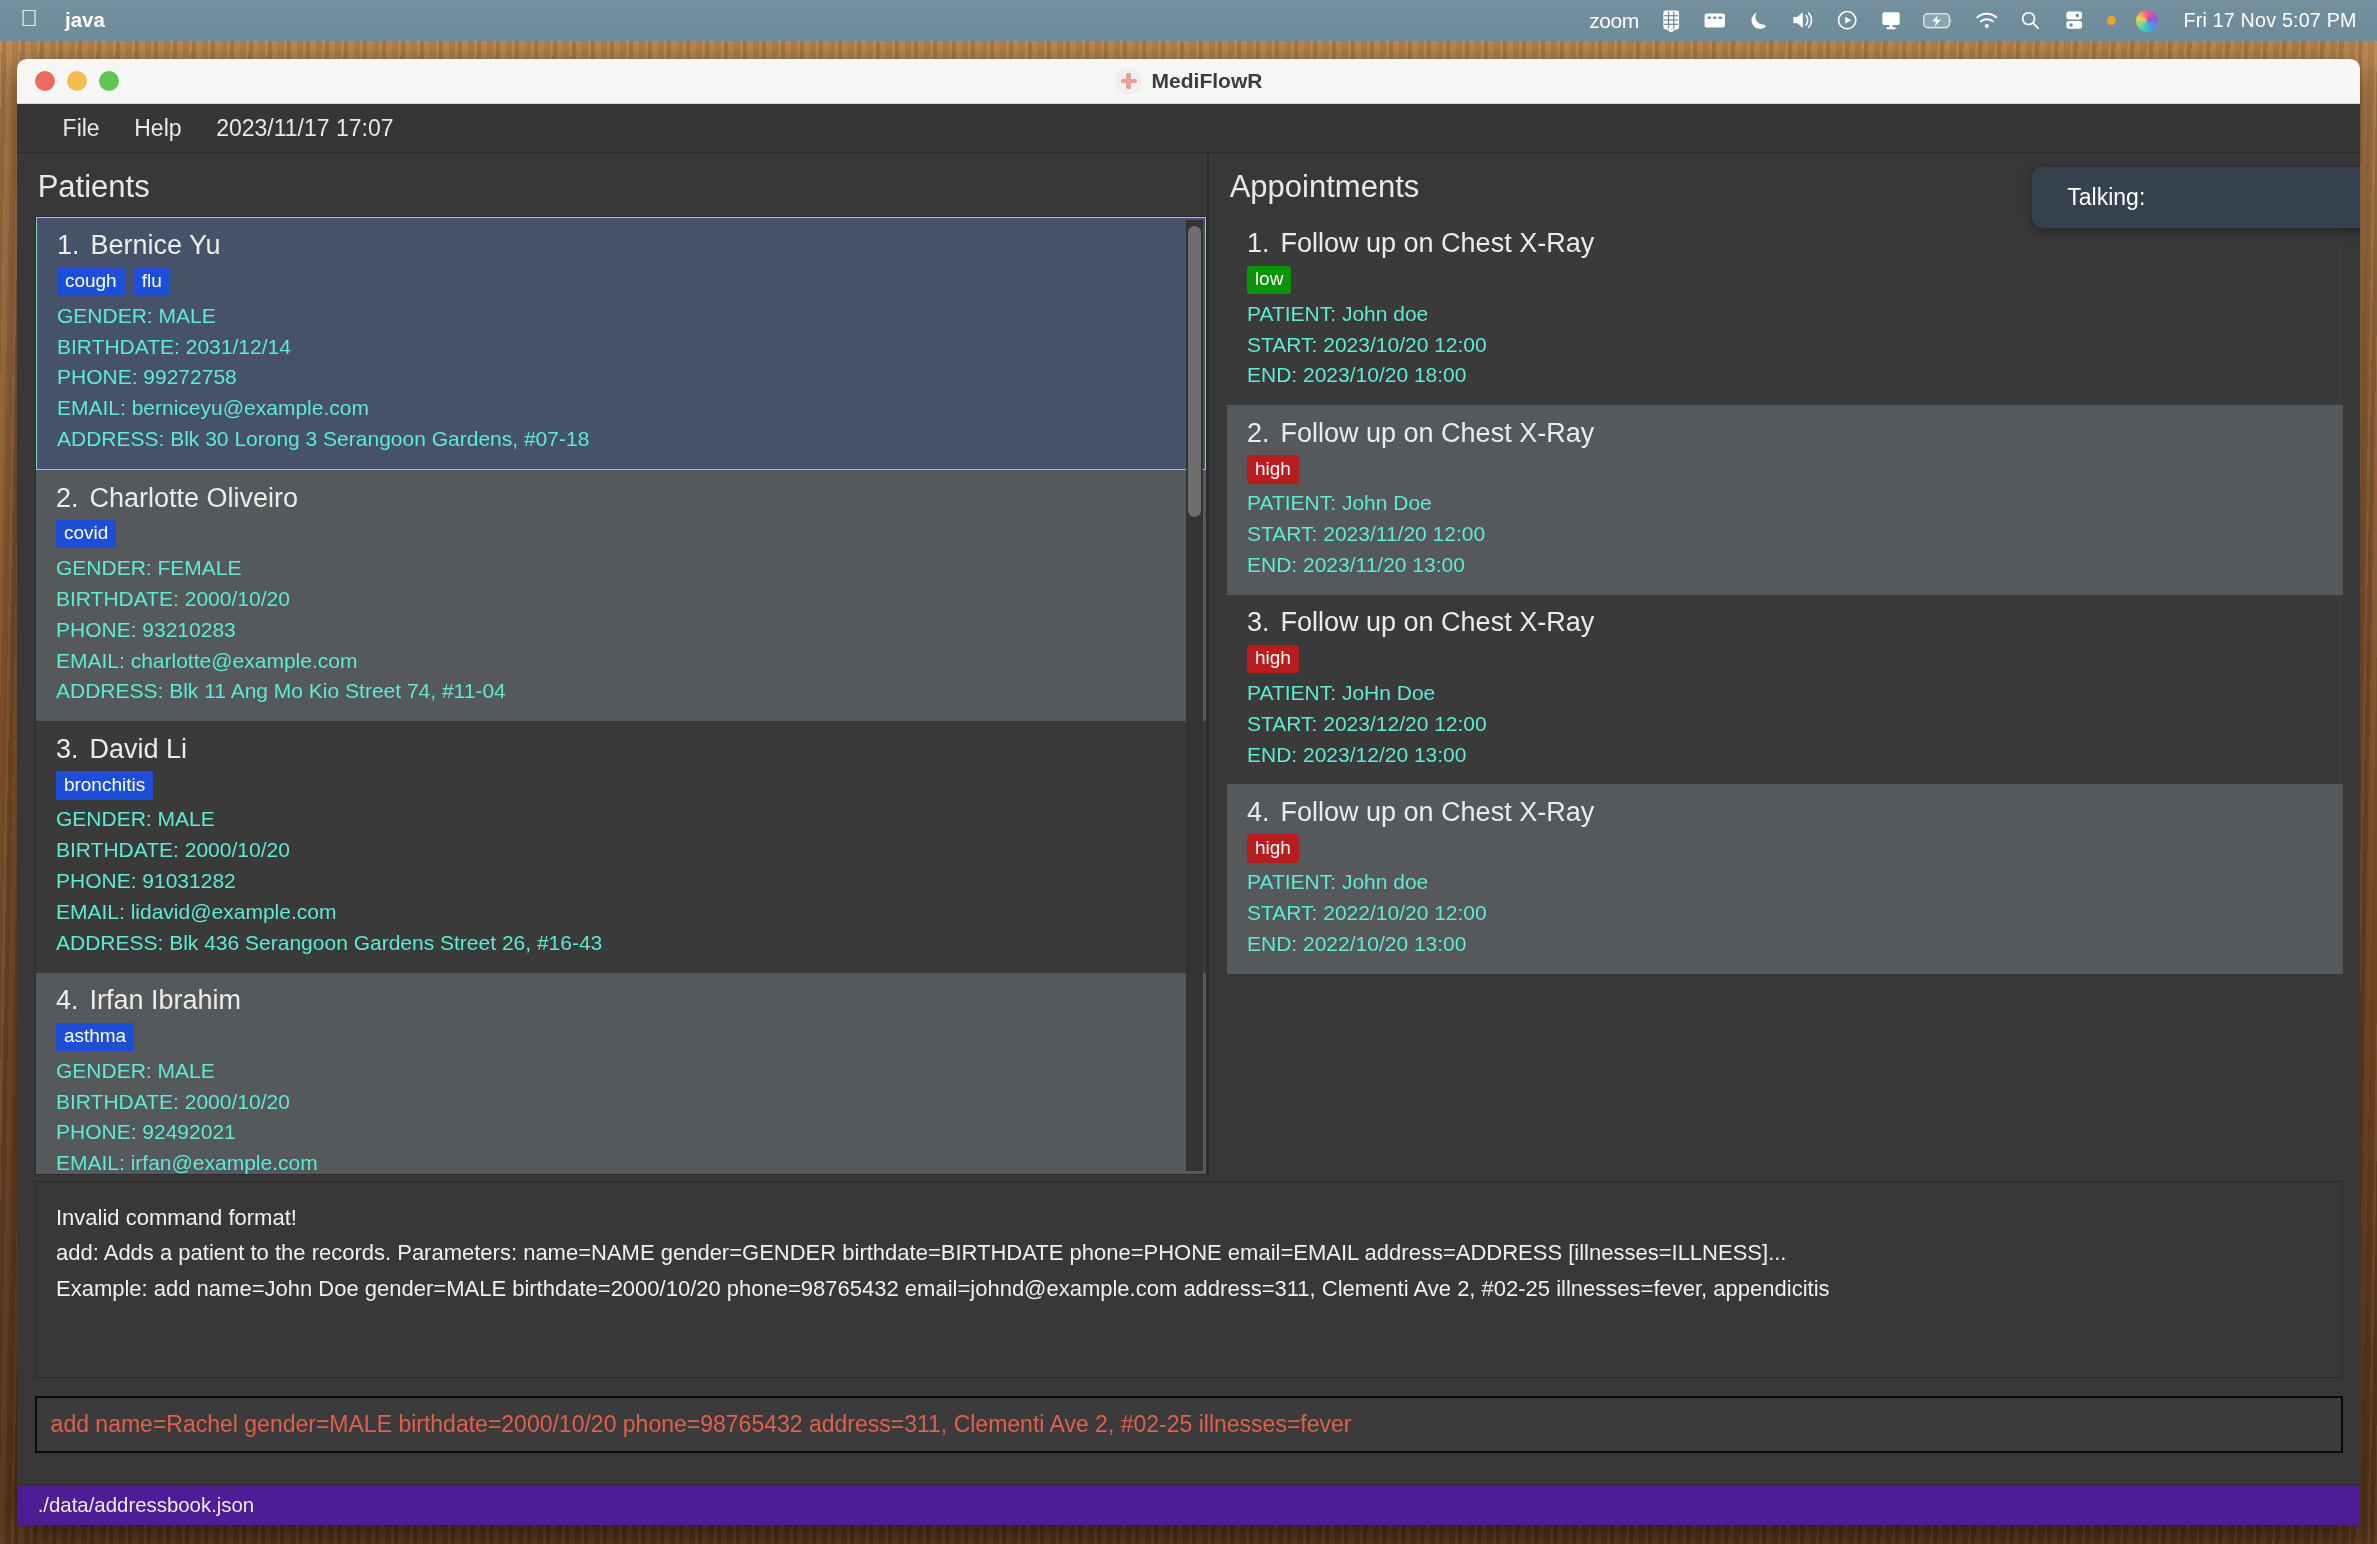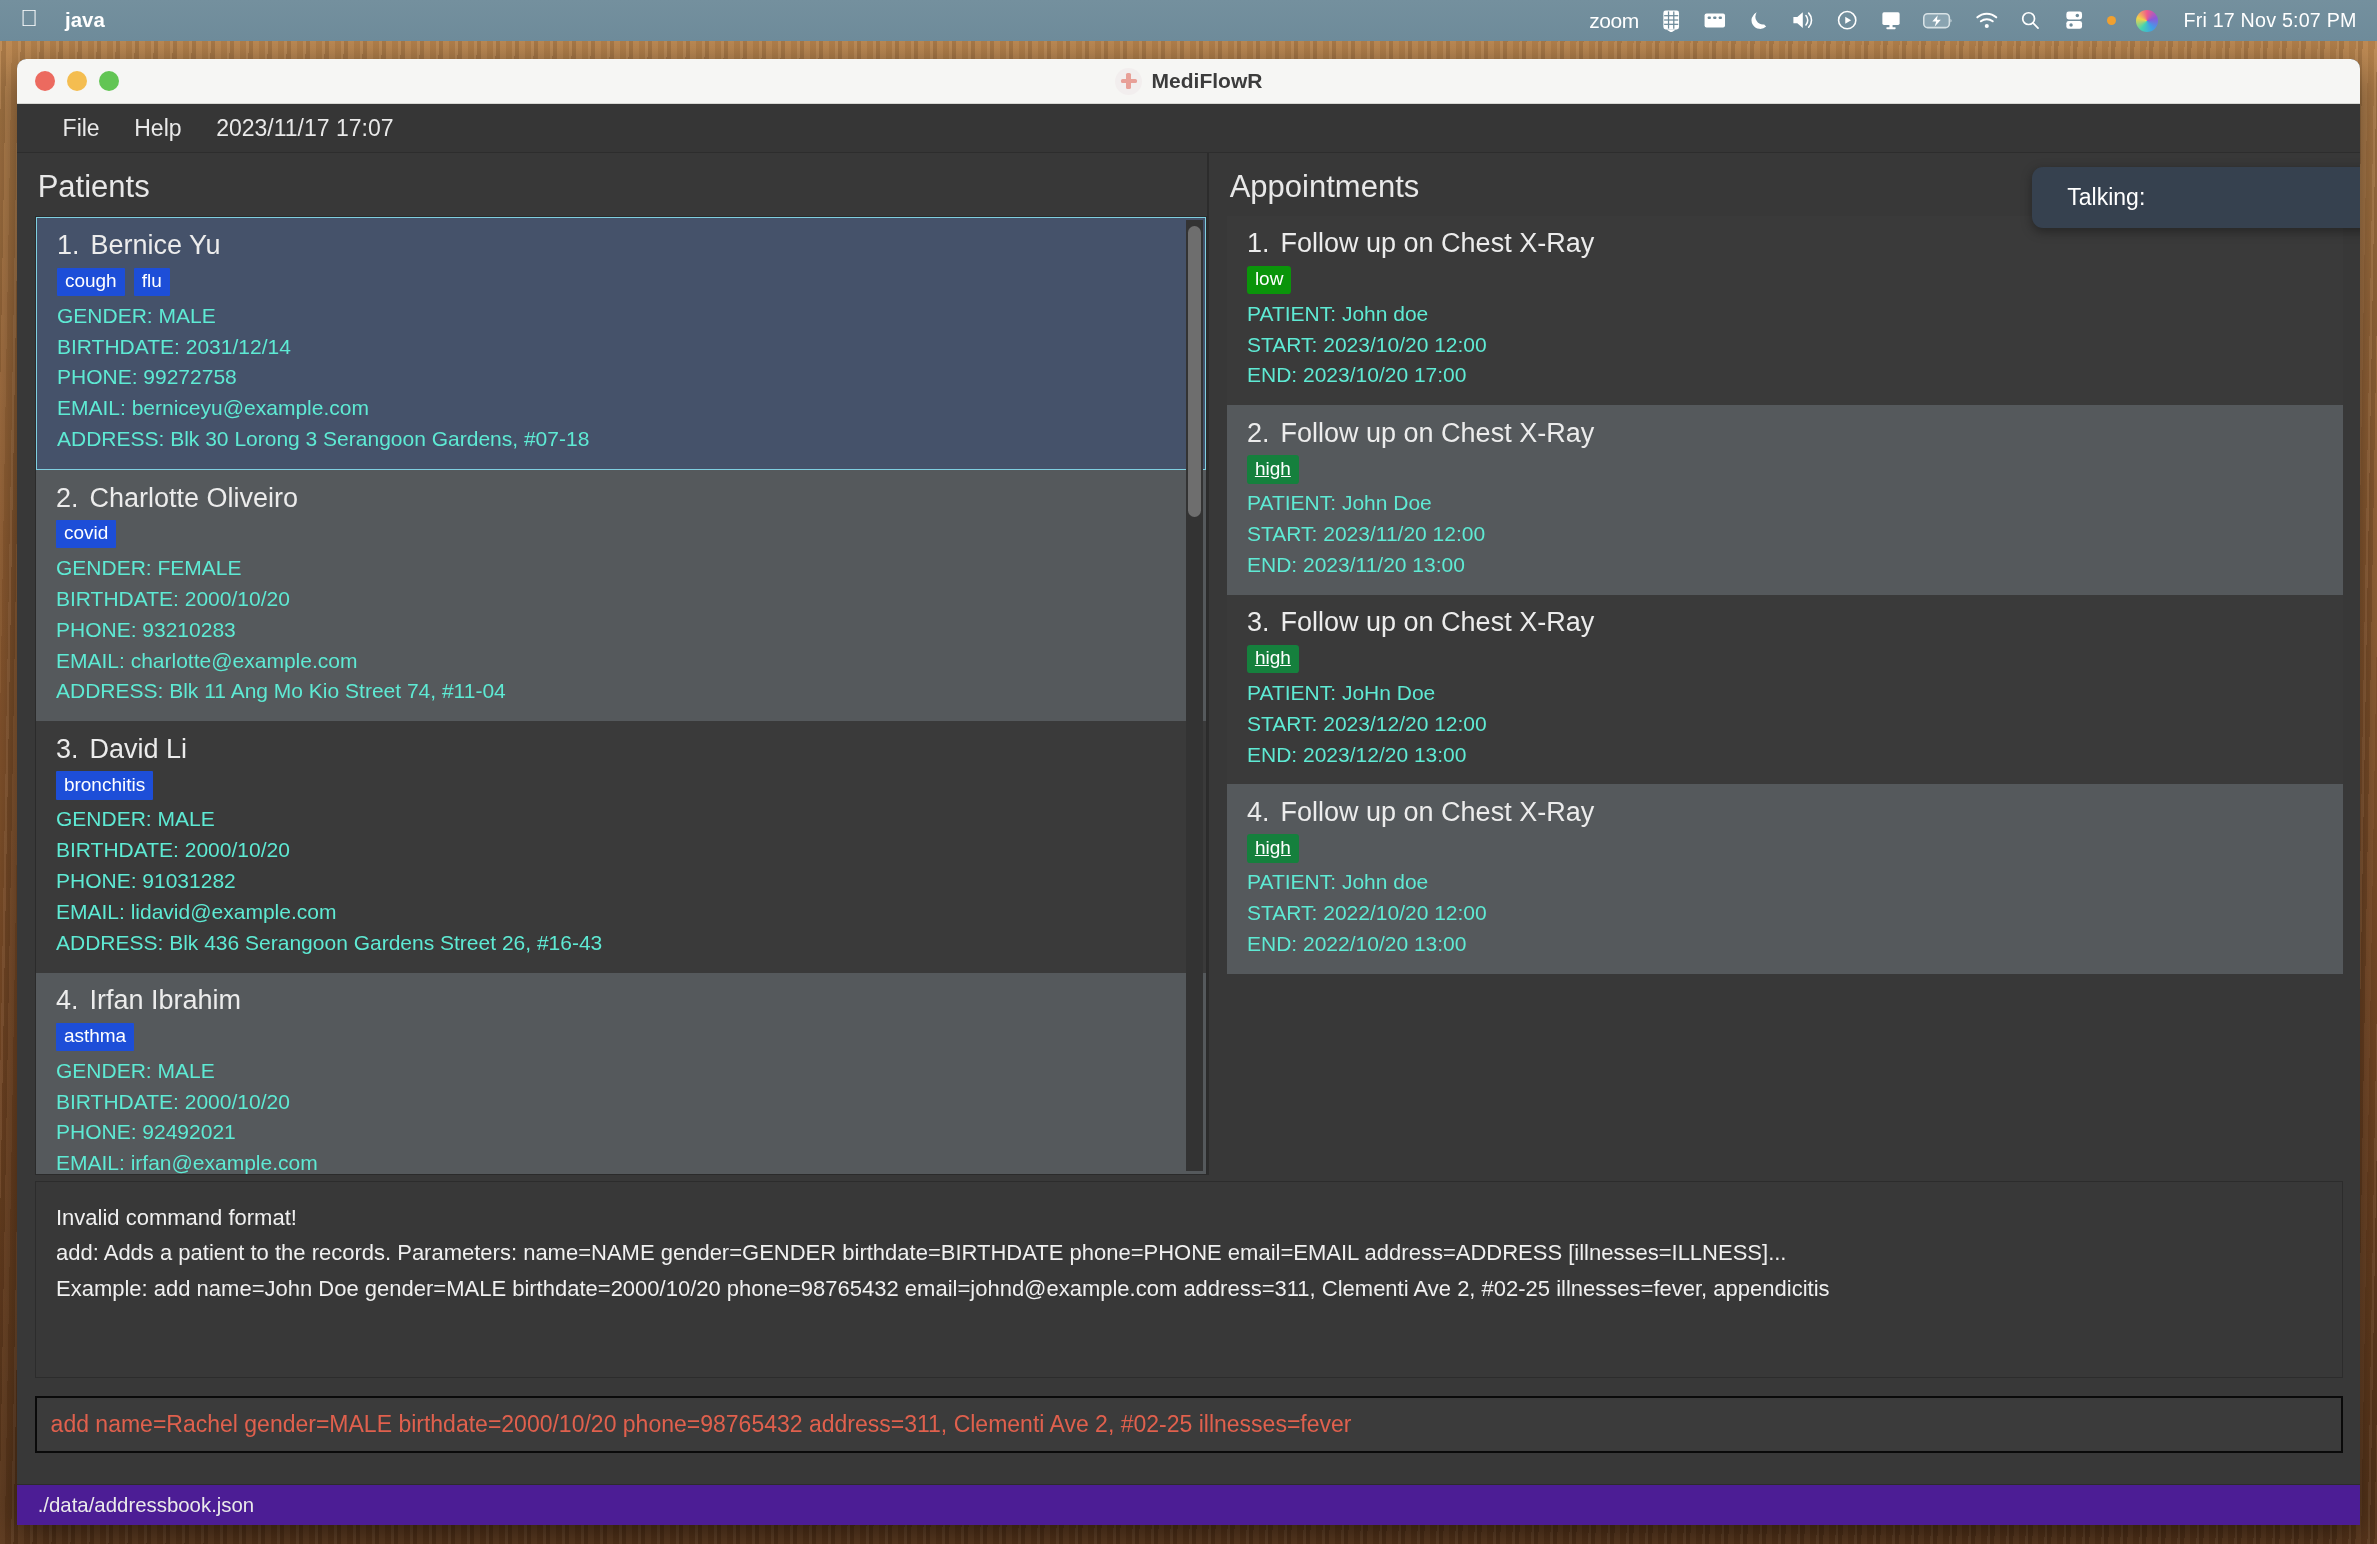--- a/index.html
+++ b/index.html
@@ -181,21 +181,21 @@
   .tag {
     display: inline-block;
     background: #1d4ed8;
     color: #ffffff;
     font-size: 19px;
     padding: 1.6px 7.9px 3.1px 7.9px;
     border-radius: 1px;
     line-height: 1.25;
   }
   .tag.low  { background: #0a940a; border-radius: 3.1px; text-align: center; }
-  .tag.high { background: #15803d; border-radius: 3.1px; text-decoration: underline; }
+  .tag.high { background: #b91c1c; border-radius: 3.1px; }
   .field {
     font-size: 21px;
     line-height: 1.47;
     color: #5eead4;
     white-space: nowrap;
   }
 
   
   .scrollbar {
     position: absolute;
@@ -465,21 +465,21 @@
 
               <div class="card odd">
                 <div class="card-title">
                   <span class="idx">1.</span><span>Follow up on Chest X-Ray</span>
                 </div>
                 <div class="tag-row">
                   <span class="tag low">low</span>
                 </div>
                 <div class="field">PATIENT: John doe</div>
                 <div class="field">START: 2023/10/20 12:00</div>
-                <div class="field">END: 2023/10/20 17:00</div>
+                <div class="field">END: 2023/10/20 18:00</div>
               </div>
 
               <div class="card even">
                 <div class="card-title">
                   <span class="idx">2.</span><span>Follow up on Chest X-Ray</span>
                 </div>
                 <div class="tag-row">
                   <span class="tag high">high</span>
                 </div>
                 <div class="field">PATIENT: John Doe</div>

